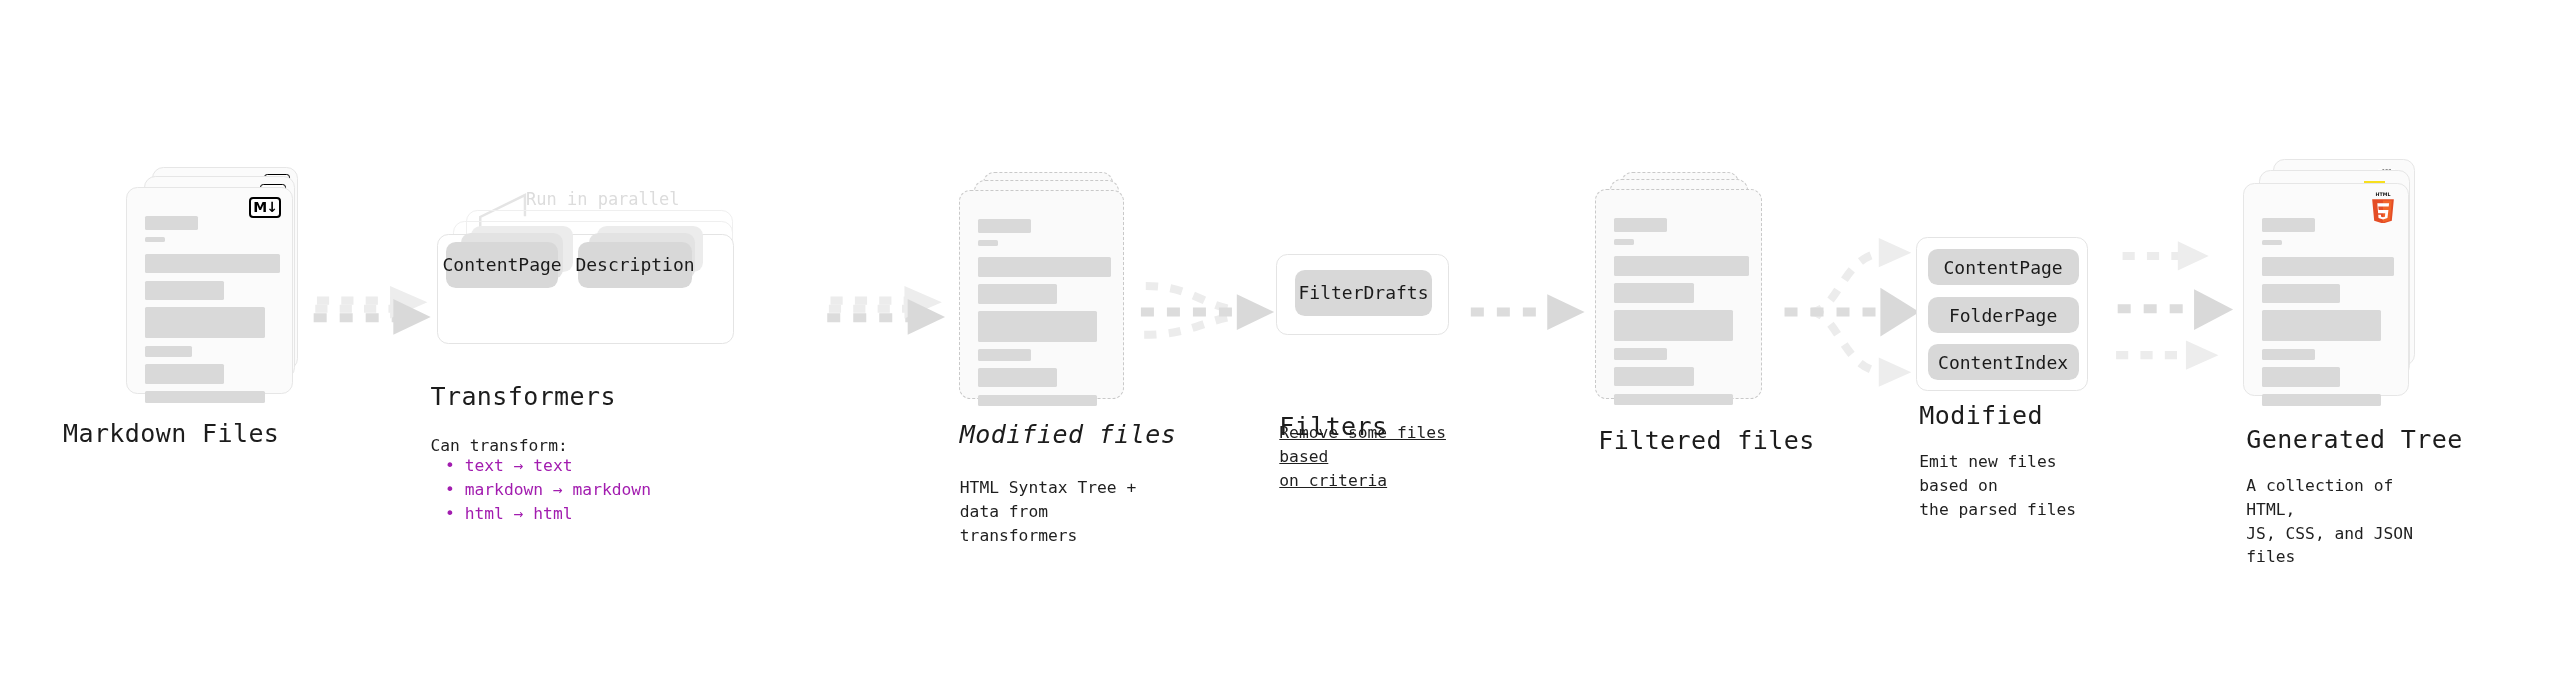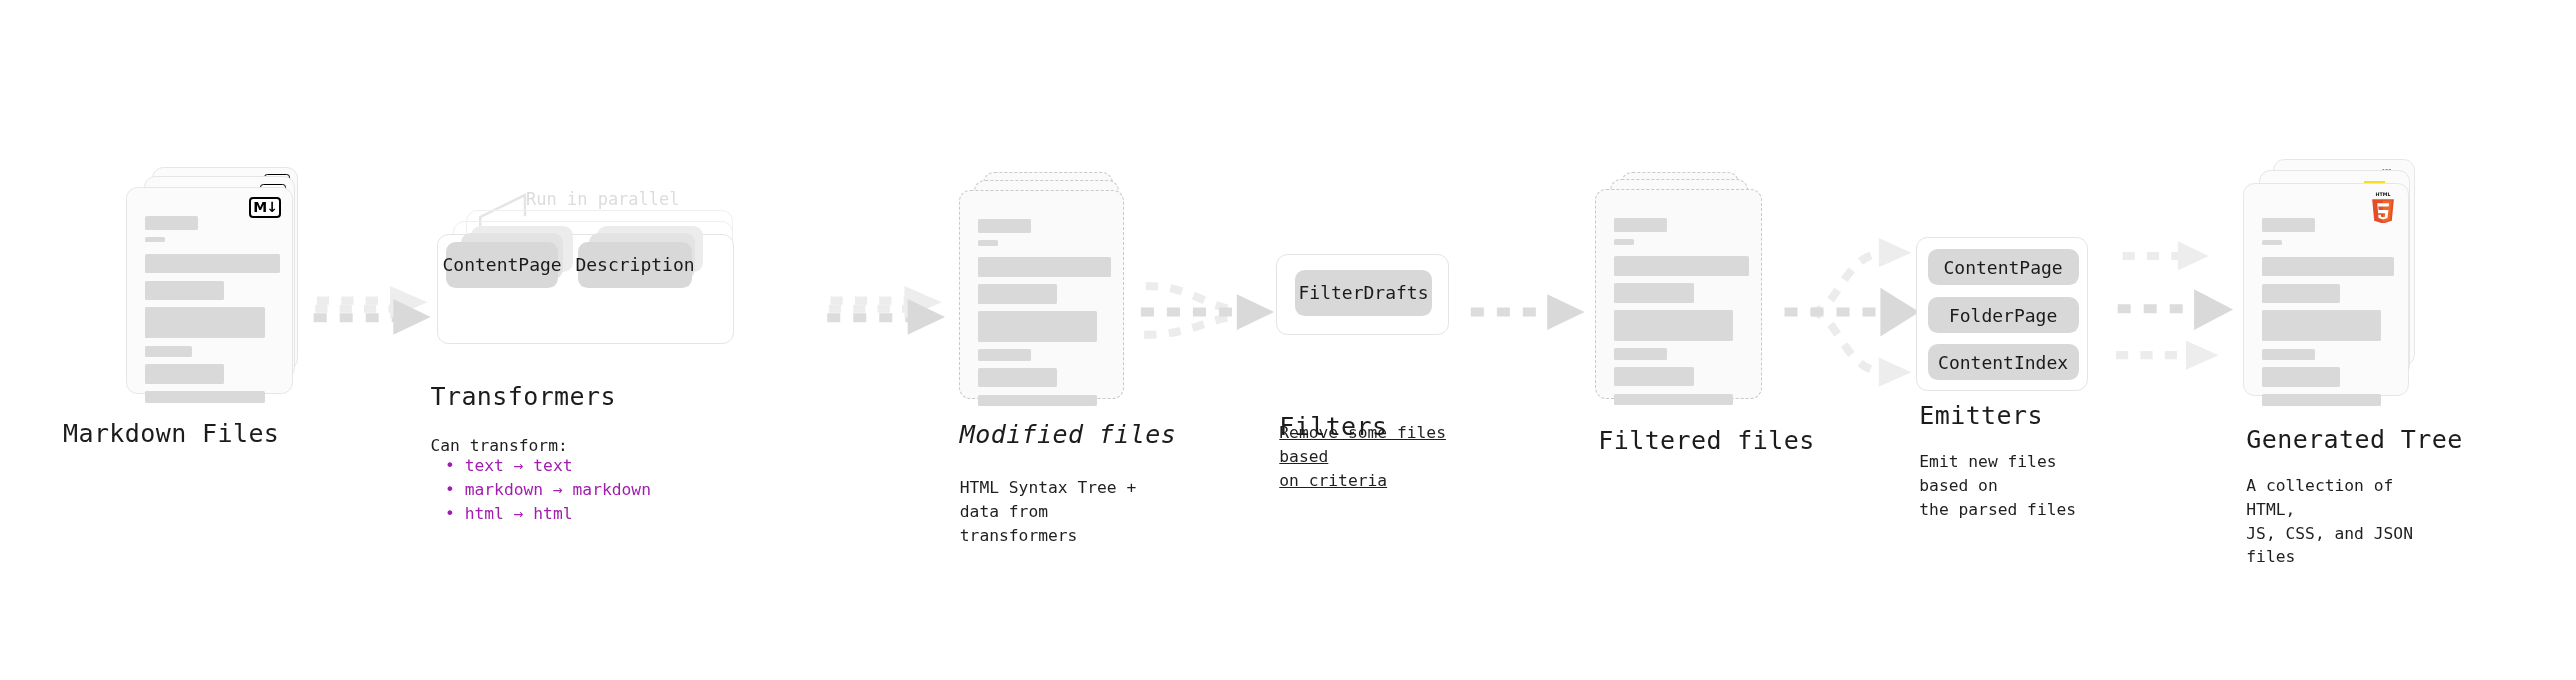--- a/index.html
+++ b/index.html
@@ -260,21 +260,21 @@
     </div>
     <div class="stage-title" style="position:absolute; left:3.3px; top:254px;">Filtered files</div>
   </div>
 
   <div class="stage" style="left:1916px; top:221px;">
     <div class="procbox" style="position:relative; left:0; top:16px; width:172px; height:154px;">
       <div class="pill" style="left:10.6px; top:11.4px; width:151px; height:36px;">ContentPage</div>
       <div class="pill" style="left:10.6px; top:59px; width:151px; height:36px;">FolderPage</div>
       <div class="pill" style="left:10.6px; top:106px; width:151px; height:36px;">ContentIndex</div>
     </div>
-    <div class="stage-title" style="position:absolute; left:3.3px; top:180px;">Emitters</div>
+    <div class="stage-title" style="position:absolute; left:3.3px; top:180px;">Modified</div>
     <div class="stage-sub" style="position:absolute; left:3.3px; top:218px;">Emit new files based on
 the parsed files</div>
   </div>
 
   <div class="stage" style="left:2243px; top:159px;">
     <div class="docstack" style="width:195px; height:252px;">
 
       <div class="doccard" style="left:30px; top:0px; width:142px; height:207px;">
         <div class="badge css-badge" style="right:19.5px; top:9px;">
             <b>CSS</b>

